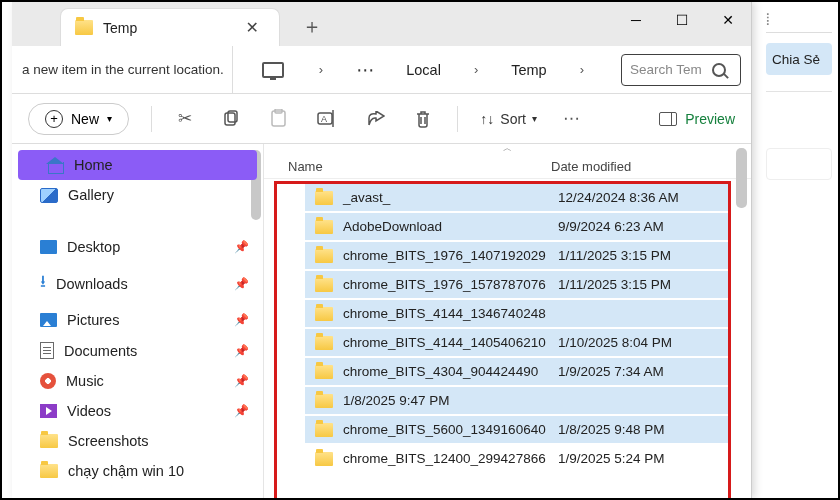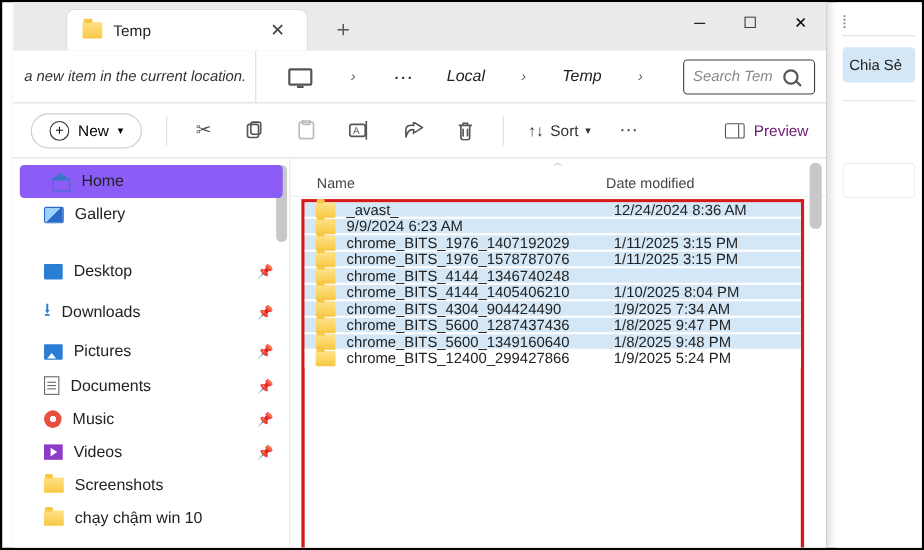--- a/index.html
+++ b/index.html
@@ -7,39 +7,39 @@
 .window { position: absolute; left: 10px; top: 0; width: 740px; height: 496px; background: #fff; border-right: 1px solid #ccc; box-shadow: 3px 0 8px rgba(0,0,0,0.15);}
 .tabbar { height: 44px; background: #eaeaea; display: flex; align-items: flex-end; padding-left: 48px; position: relative;}
 .tab { height: 38px; background: #fff; border-radius: 8px 8px 0 0; display: flex; align-items: center; padding: 0 14px; gap: 10px; min-width: 220px; border: 1px solid #ddd; border-bottom: none;}
 .tab .folder-ico { width: 18px; height: 15px; background: linear-gradient(#ffe28a,#f7c843); border-radius: 1px; position: relative;}
 .tab .folder-ico::before { content:''; position:absolute; top:-3px; left:1px; width:8px; height:4px; background:#f7c843; border-radius:1px 1px 0 0;}
 .tab-title { font-size: 14px; flex: 1; color: #222;}
 .tab-close { font-size: 16px; color: #444; padding: 2px 6px;}
 .newtab { margin-left: 12px; font-size: 20px; color: #555; padding: 6px 10px;}
 .winctrl { position: absolute; right: 0; top: 0; display: flex;}
 .winctrl div { width: 46px; height: 36px; display: flex; align-items: center; justify-content: center; font-size: 14px;}
-.addrbar { height: 48px; border-bottom: 1px solid #ddd; display: flex; align-items: center; padding: 0 10px; gap: 23px; font-style: italic;}
+.addrbar { height: 48px; border-bottom: 1px solid #ddd; display: flex; align-items: center; padding: 0 10px; gap: 23px;}
 .hint { font-size: 13.5px; color: #333; padding-right: 8px; border-right: 1px solid #ddd; height: 100%; display:flex; align-items:center;}
 .monitor-ico { width: 22px; height: 16px; border: 2px solid #555; border-radius: 2px; position: relative; margin: 0 6px;}
 .monitor-ico::after { content:''; position:absolute; bottom:-4px; left:6px; width:6px; height:2px; background:#555;}
 .chev { font-size: 13px; color: #555; padding: 0 6px;}
 .dots { font-size: 18px; color: #333; letter-spacing: 1px; padding: 0 4px;}
 .crumb { font-size: 14.5px; color: #222; padding: 0 4px;}
 .searchbox { margin-left: auto; border: 1px solid #404040; border-radius: 4px; height: 32px; display: flex; align-items: center; padding: 0 8px; gap: 10px; min-width: 120px;}
 .searchbox span:first-child { color: #888; font-size: 13.5px;}
 .mag { width: 14px; height: 14px; border: 2px solid #555; border-radius: 50%; position: relative;}
 .mag::after { content:''; position:absolute; width:6px; height:2px; background:#555; right:-5px; bottom:-2px; transform:rotate(45deg);}
 .toolbar { height: 50px; border-bottom: 1px solid #ddd; display: flex; align-items: center; padding: 0 16px; gap: 22px;}
 .newbtn { border: 1px solid #ccc; border-radius: 18px; padding: 6px 16px; display: flex; align-items: center; gap: 8px; font-size: 14px;}
 .plus-circ { width: 18px; height: 18px; border: 1.5px solid #333; border-radius: 50%; display:flex; align-items:center; justify-content:center; font-size:13px; line-height:1;}
 .tico { color: #555; font-size: 17px; padding: 4px;}
 .tico.dim { color: #bbb;}
 .divider { width: 1px; height: 26px; background: #ddd;}
 .sortbtn { display:flex; align-items:center; gap:6px; font-size:14px; color:#333;}
-.preview { margin-left:auto; display:flex; align-items:center; gap:8px; font-size:14px; color:#701a75;}
+.preview { margin-left:auto; display:flex; align-items:center; gap:8px; font-size:14px; color:#15803d;}
 .preview-ico { width:18px; height:14px; border:1.5px solid #555; border-radius:2px; position:relative;}
 .preview-ico::after{content:''; position:absolute; right:4px; top:0; bottom:0; width:1.5px; background:#555;}
 .body { display: flex; height: calc(100% - 142px);}
 .sidebar { width: 252px; border-right: 1px solid #e5e5e5; padding: 6px 0; overflow:hidden; position:relative;}
 .sb-scroll { position:absolute; right:2px; top:6px; width:10px; height:70px; background:#c8c8c8; border-radius:5px;}
 .nav-item { display:flex; align-items:center; gap:10px; padding: 7px 14px 7px 28px; font-size:14.5px; color:#222; position:relative;}
 .nav-item.sel { background:#8b5cf6; border-radius:4px; margin: 0 6px; padding-left:28px;}
 .nav-item .pin { margin-left:auto; color:#777; font-size:12px;}
 .spacer { height: 22px;}
 .ico-home{width:18px;height:16px;position:relative;}
@@ -57,21 +57,21 @@
 .c-videos{width:17px;height:14px;background:#8c3cc7;display:flex;align-items:center;justify-content:center;}
 .c-videos::after{content:'';border-left:6px solid #fff;border-top:4px solid transparent;border-bottom:4px solid transparent;}
 .c-folder{width:18px;height:14px;background:linear-gradient(#ffe28a,#f7c843);border-radius:1px;position:relative;}
 .c-folder::before{content:'';position:absolute;top:-3px;left:1px;width:7px;height:4px;background:#f7c843;border-radius:1px 1px 0 0;}
 .main { flex:1; position:relative; overflow:hidden;}
 .cols { display:flex; padding: 4px 30px 4px 24px; font-size:13px; color:#444; border-bottom:1px solid #eee;}
 .cols .c1{flex:1;}
 .cols .c2{width:170px;}
 .sort-caret{font-size:9px; text-align:center; width:100%; color:#888; margin-top:-2px;}
 .filebox { border: 3px solid #d61a1a; margin: 2px 20px 2px 10px; height: 340px;}
-.row { display:flex; align-items:center; height:15px; background:#d4e7f7; border-bottom:2px solid #fff; padding: 0 10px; font-size:13.5px; color:#222;}
+.row { display:flex; align-items:center; height:29px; background:#d4e7f7; border-bottom:2px solid #fff; padding: 0 10px; font-size:13.5px; color:#222;margin-left:28px;}
 .row:last-child{background:#fff;}
 .row .fico{width:18px;height:14px;background:linear-gradient(#ffe28a,#f7c843);border-radius:1px;position:relative;margin-right:10px;}
 .row .fico::before{content:'';position:absolute;top:-3px;left:1px;width:7px;height:4px;background:#f7c843;border-radius:1px 1px 0 0;}
 .row .name{flex:1;}
 .row .date{width:160px;}
 .main-scroll{position:absolute;right:4px;top:4px;width:11px;height:60px;background:#c8c8c8;border-radius:5px;}
 .rightpanel { position:absolute; right:0; top:0; width:78px; height:100%; background:#fff; padding-top:18px;}
 .rightpanel .line{height:1px; background:#e3e3e3; margin:16px 6px;}
 .rightpanel .seg{height:32px; margin:8px 6px; border-radius:4px;}
 .rightpanel .seg.hl{background:#d4e7f7;}
@@ -232,20 +232,21 @@
         <div class="c2">Date modified</div>
       </div>
       <div class="filebox">
         <div class="row">
             <div class="fico"></div>
             <div class="name">_avast_</div>
             <div class="date">12/24/2024 8:36 AM</div>
           </div>
         <div class="row">
             <div class="fico"></div>
+            <div class="name">AdobeDownload</div>
             <div class="date">9/9/2024 6:23 AM</div>
           </div>
         <div class="row">
             <div class="fico"></div>
             <div class="name">chrome_BITS_1976_1407192029</div>
             <div class="date">1/11/2025 3:15 PM</div>
           </div>
         <div class="row">
             <div class="fico"></div>
             <div class="name">chrome_BITS_1976_1578787076</div>
@@ -260,21 +261,20 @@
             <div class="name">chrome_BITS_4144_1405406210</div>
             <div class="date">1/10/2025 8:04 PM</div>
           </div>
         <div class="row">
             <div class="fico"></div>
             <div class="name">chrome_BITS_4304_904424490</div>
             <div class="date">1/9/2025 7:34 AM</div>
           </div>
         <div class="row">
             <div class="fico"></div>
-            <div class="name">chrome_BITS_5600_1287437436</div>
             <div class="date">1/8/2025 9:47 PM</div>
           </div>
         <div class="row">
             <div class="fico"></div>
             <div class="name">chrome_BITS_5600_1349160640</div>
             <div class="date">1/8/2025 9:48 PM</div>
           </div>
         <div class="row">
             <div class="fico"></div>
             <div class="name">chrome_BITS_12400_299427866</div>

